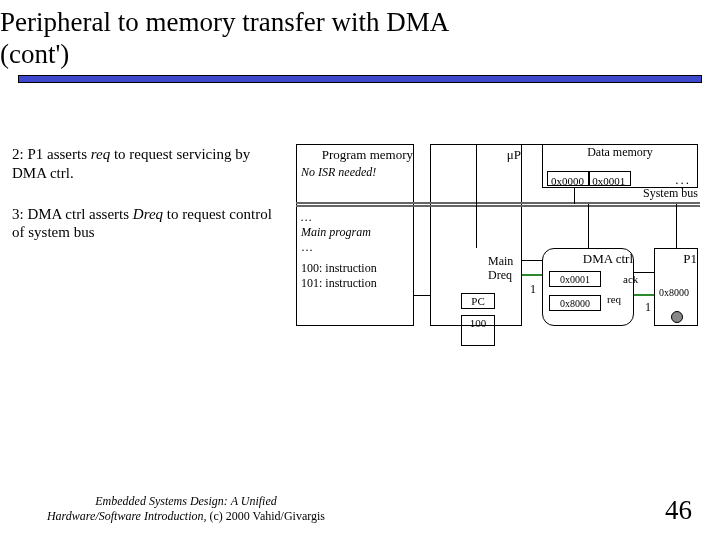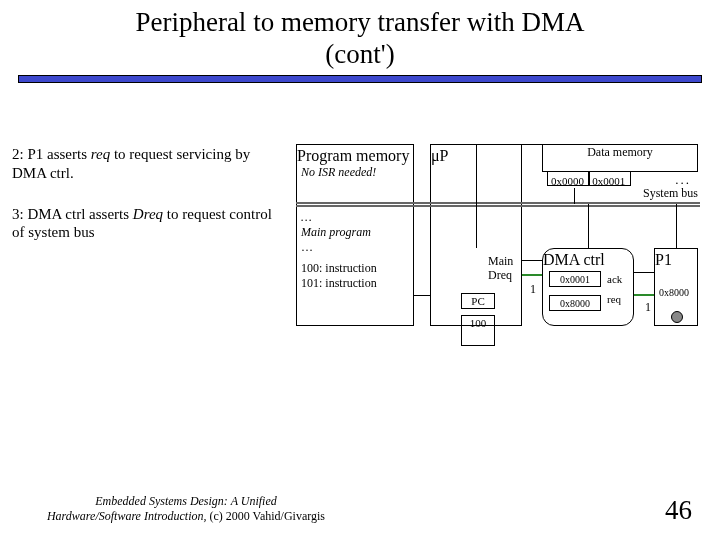--- a/index.html
+++ b/index.html
@@ -8,21 +8,20 @@
     width: 720px;
     height: 540px;
     background: #ffffff;
     font-family: "Times New Roman", Times, serif;
     font-size: 14px;
     color: #000;
     position: relative;
     overflow: hidden;
   }
   .title {
-    text-align: center;
     font-size: 27px;
     padding-top: 6px;
     line-height: 1.2;
   }
   .title-line { display: block; }
   .title-rule {
     margin: 4px 18px 0 18px;
     height: 8px;
     background: #3d48cd;
     border: 1px solid #000;
@@ -46,40 +45,40 @@
     width: 410px;
     height: 230px;
   }
   .box {
     position: absolute;
     background: #fff;
     border: 1px solid #000;
     font-size: 12px;
   }
   .box-hdr {
-    text-align: left;
+    text-align: right;
     padding: 2px 0;
-    font-size: 16px;
+    font-size: 13px;
   }
   .progmem { left: 0; top: 4px; width: 118px; height: 182px; }
   .progmem-body {
     position: absolute;
     top: 20px; left: 4px; right: 4px;
     font-size: 12px;
     line-height: 1.25;
   }
   .progmem-body .noisr { font-style: italic; }
   .progmem-body .main { margin-top: 30px; font-style: italic; }
   .progmem-body .inst { margin-top: 6px; }
   .mup { left: 134px; top: 4px; width: 92px; height: 182px; }
   .mup-hdr { font-style: normal; }
   .pc-box { position: absolute; left: 30px; top: 148px; width: 34px; height: 16px; border: 1px solid #000; text-align: center; font-size: 11px; line-height: 15px; }
   .pc-val { position: absolute; left: 30px; top: 170px; width: 34px; height: 31px; border: 1px solid #000; text-align: center; font-size: 11px; line-height: 15px; }
 
-  .datamem { left: 246px; top: 4px; width: 156px; height: 28px; position: absolute; }
+  .datamem { left: 246px; top: 4px; width: 156px; height: 44px; position: absolute; }
   .datamem-hdr { text-align: center; font-size: 12px; padding-top: 0; }
   .addr-row { position: absolute; left: 8px; top: 30px; font-size: 11px; }
   .dm-cells { position: absolute; left: 4px; top: 26px; display: flex; gap: 0; }
   .dm-cell { width: 42px; height: 15px; border: 1px solid #000; }
   .dm-dots { position: absolute; right: 6px; top: 27px; font-size: 13px; letter-spacing: 2px; }
 
   .sysbus-line {
     position: absolute;
     left: 0; right: 6px;
     top: 62px;
@@ -88,21 +87,21 @@
   }
   .sysbus-label {
     position: absolute;
     right: 8px; top: 46px;
     font-size: 12px;
   }
 
   .dmactrl { left: 246px; top: 108px; width: 92px; height: 78px; border-radius: 12px; }
   .dmactrl .reg1 { position: absolute; left: 6px; top: 22px; width: 52px; height: 16px; border: 1px solid #000; font-size: 10px; text-align: center; line-height: 15px; }
   .dmactrl .reg2 { position: absolute; left: 6px; top: 46px; width: 52px; height: 16px; border: 1px solid #000; font-size: 10px; text-align: center; line-height: 15px; }
-  .dmactrl .ack-lbl { position: absolute; left: 64px; top: 24px; font-size: 11px; }
+  .dmactrl .ack-lbl { position: absolute; left: 80px; top: 24px; font-size: 11px; }
   .dmactrl .req-lbl { position: absolute; left: 64px; top: 44px; font-size: 11px; }
 
   .p1 { left: 358px; top: 108px; width: 44px; height: 78px; }
   .p1-addr { position: absolute; left: 4px; top: 38px; font-size: 10px; }
   .p1-dot {
     position: absolute;
     left: 16px; top: 62px;
     width: 12px; height: 12px;
     background: #888;
     border: 1px solid #000;

